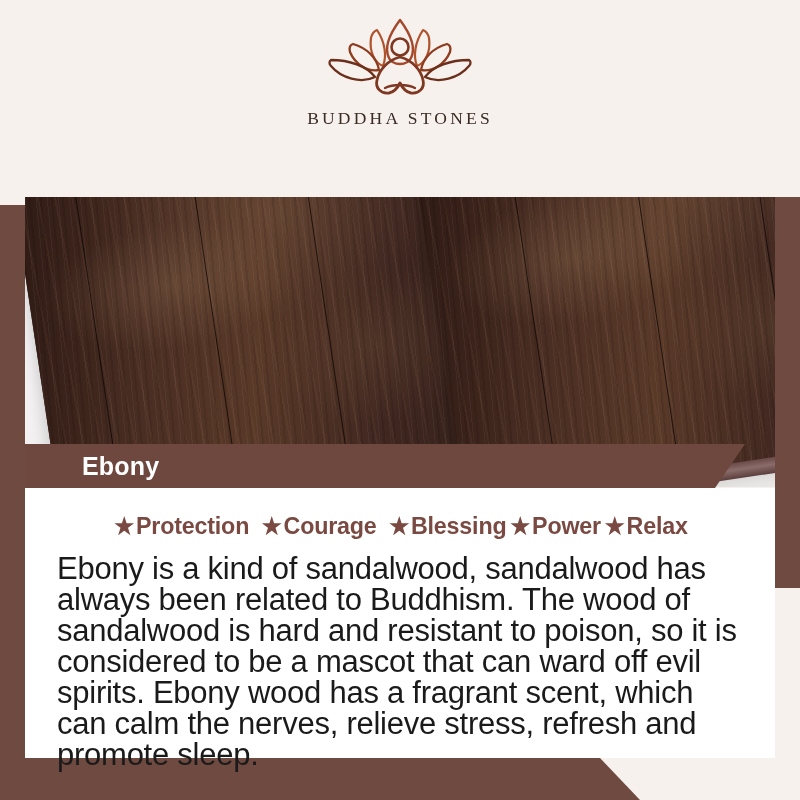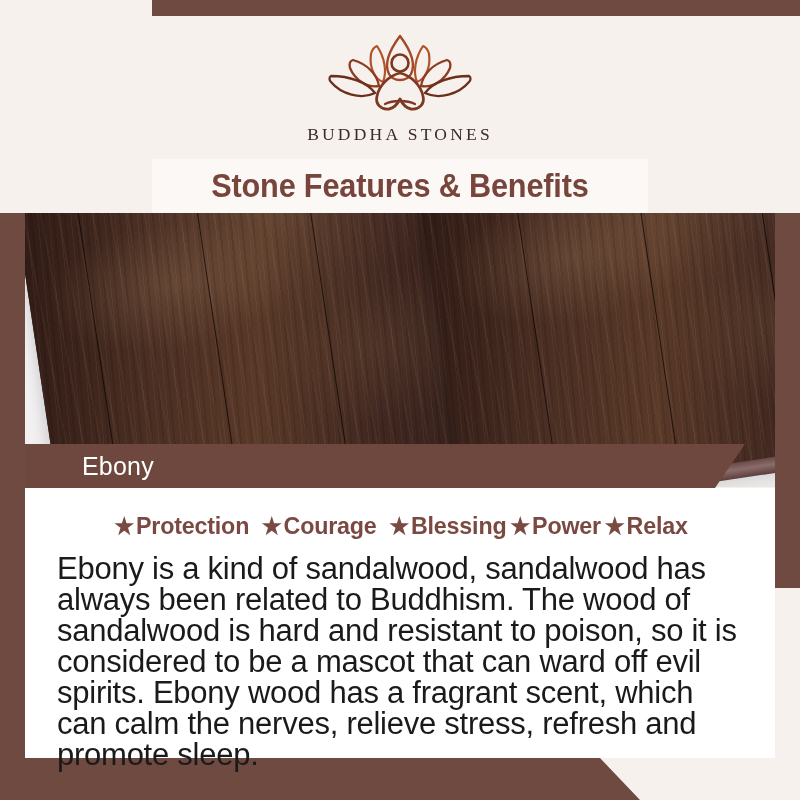--- a/index.html
+++ b/index.html
@@ -36,21 +36,21 @@
     clip-path:polygon(0 0, 38px 0, 25px 40px, 0 40px);
   }
   .frame-right-notch {
     position:absolute; right:0; top:546px; width:40px; height:42px;
     background:#6F4A40;
     clip-path:polygon(15px 0, 40px 0, 40px 42px, 0 42px);
   }
 
   
   .header {
-    position:absolute; left:0; top:16px; width:800px; height:197px;
+    position:absolute; left:0; top:0; width:800px; height:197px;
     background:#F6F1ED;
     z-index:3;
   }
   .logo-wrap {
     position:absolute; left:0; top:14px; width:800px;
     display:flex; flex-direction:column; align-items:center;
   }
   .logo-mark { width:170px; height:92px; display:block; }
   .logo-text {
     margin-top:2px;
@@ -121,21 +121,21 @@
   
   .ebony-banner {
     position:absolute; left:25px; top:444px; width:720px; height:44px;
     background:#6E483E;
     clip-path:polygon(0 0, 720px 0, 690px 44px, 0 44px);
     display:flex; align-items:center;
     z-index:4;
   }
   .ebony-label {
     margin-left:57px;
-    font-size:25px; font-weight:normal; color:#FFFFFF;
+    font-size:25px; font-weight:bold; color:#FFFFFF;
     letter-spacing:0.2px;
   }
 
   
   .content {
     position:absolute; left:25px; top:488px; width:750px; height:270px;
     background:#FFFFFF; z-index:2;
     padding:24px 30px 0 32px;
   }
   .benefits {
@@ -182,23 +182,20 @@
           <path d="M154 46 C 136 46, 118 52, 110 63 C 124 70, 144 64, 154 52 C 156 50, 156 47, 154 46 Z" stroke="#6B2F1C" stroke-width="2.3"></path>
           <circle cx="85" cy="33" r="8.5" stroke="#7E3720" stroke-width="2.6"></circle>
           <path d="M85 43 C 73 46, 64 56, 62 66 C 60 74, 66 80, 74 79 C 80 78, 83 73, 85 69
                    C 87 73, 90 78, 96 79 C 104 80, 110 74, 108 66 C 106 56, 97 46, 85 43 Z" stroke="#7E3720" stroke-width="2.8"></path>
           <path d="M70 74 C 78 70, 92 70, 100 74" stroke="#7E3720" stroke-width="2.4"></path>
         </g>
       </svg>
       <div class="logo-text">BUDDHA STONES</div>
     </div>
 
-    <div class="title-band">
-      <div class="title-text">Stone Features &amp; Benefits</div>
-    </div>
   </div>
 
   <div class="photo">
     <div class="slab slab-a">
       <div class="grain"></div>
       <div class="plank" style="left:0;width:62px;"></div>
       <div class="plank" style="left:62px;width:118px;"></div>
       <div class="plank" style="left:180px;width:112px;"></div>
       <div class="plank" style="left:292px;width:110px;"></div>
       <div class="slab-edge"></div>

